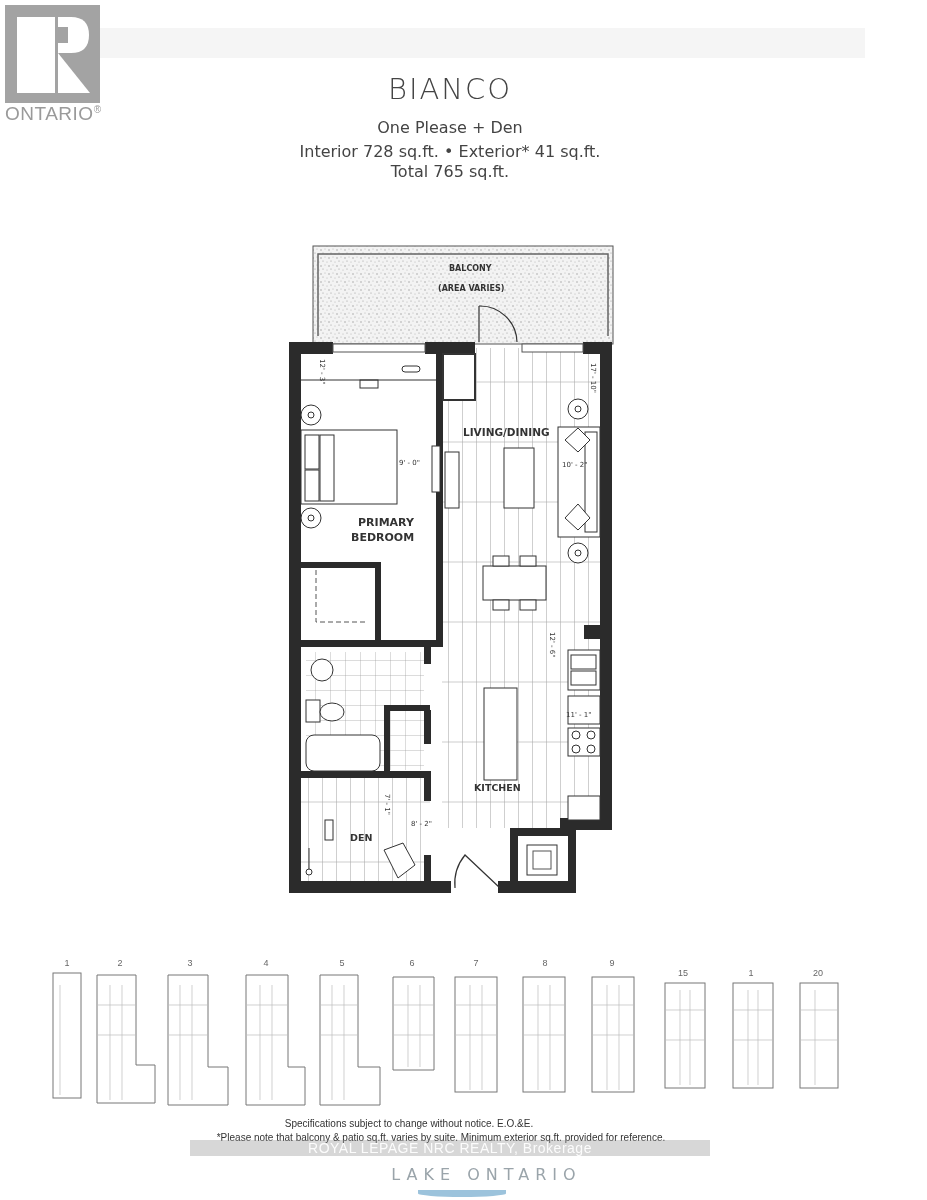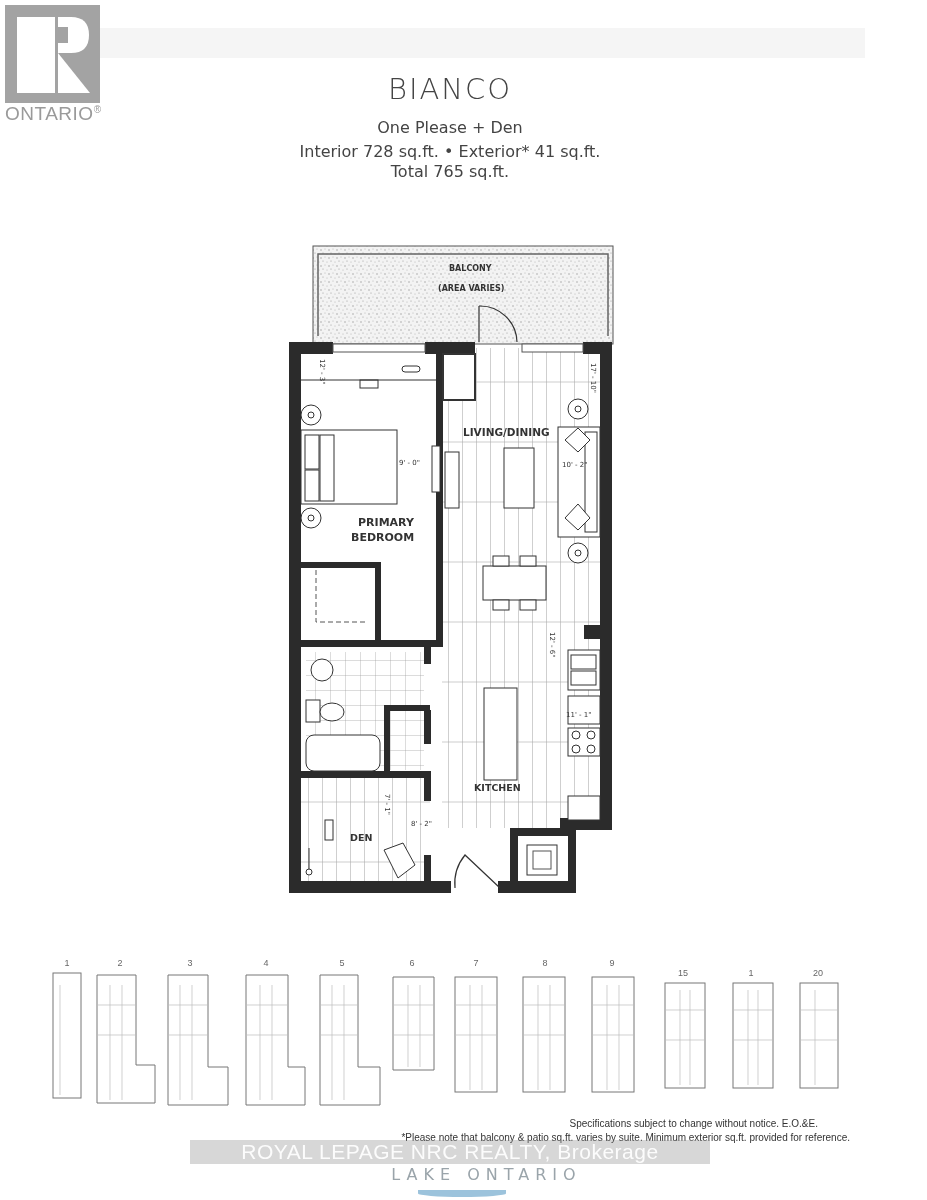--- a/index.html
+++ b/index.html
@@ -5,22 +5,22 @@
   html, body { margin:0; padding:0; background:#ffffff; }
   body { width:927px; height:1200px; position:relative; overflow:hidden; font-family:"Liberation Sans", sans-serif; color:#333; }
   .realtor-logo { position:absolute; left:5px; top:5px; width:95px; height:98px; }
   .realtor-word { position:absolute; left:5px; top:103px; font-size:19px; letter-spacing:0.5px; color:#9a9a9a; font-family:"Liberation Sans", sans-serif; }
   .realtor-word sup { font-size:10px; }
   .scan-band { position:absolute; left:30px; top:28px; width:835px; height:30px; background:#f5f5f5; }
   .title { position:absolute; left:0; width:900px; text-align:center; top:72px; font-size:29px; letter-spacing:2px; color:#444; font-family:"DejaVu Sans", sans-serif; font-weight:300; }
   .subtitle { position:absolute; width:900px; text-align:center; left:0; font-size:16px; color:#444; font-family:"DejaVu Sans", sans-serif; }
   .plan { position:absolute; left:0; top:0; }
   .keyplan-num { position:absolute; font-size:9px; color:#666; width:30px; text-align:center; }
-  .footer-line { position:absolute; left:0; width:818px; text-align:right; font-size:10px; color:#333; font-family:"Liberation Sans", sans-serif; }
-  .watermark { position:absolute; top:1140px; left:190px; width:520px; text-align:center; font-size:21px; color:rgba(255,255,255,0.92); letter-spacing:0.5px; background:rgba(140,140,140,0.35); padding:0; font-family:"Liberation Sans", sans-serif;}
+  .footer-line { position:absolute; left:0; width:818px; text-align:center; font-size:10px; color:#333; font-family:"Liberation Sans", sans-serif; }
+  .watermark { position:absolute; top:1140px; left:190px; width:520px; text-align:center; font-size:14px; color:rgba(255,255,255,0.92); letter-spacing:0.5px; background:rgba(140,140,140,0.35); padding:0; font-family:"Liberation Sans", sans-serif;}
   .lake { position:absolute; top:1165px; left:0; width:927px; text-align:center; font-size:16px; letter-spacing:6px; color:#9aa4aa; font-family:"DejaVu Sans", sans-serif;margin-left:23px; }
   .lake-swoosh { position:absolute; top:1190px; left:418px; width:88px; height:7px; border-radius:0 0 50% 50%; background:#9cc3dc; }
 </style>
 </head>
 <body>
 
 <div class="scan-band"></div>
 
 <svg class="realtor-logo" viewBox="0 0 95 98">
   <rect x="0" y="0" width="95" height="98" fill="#a3a3a3"></rect>

